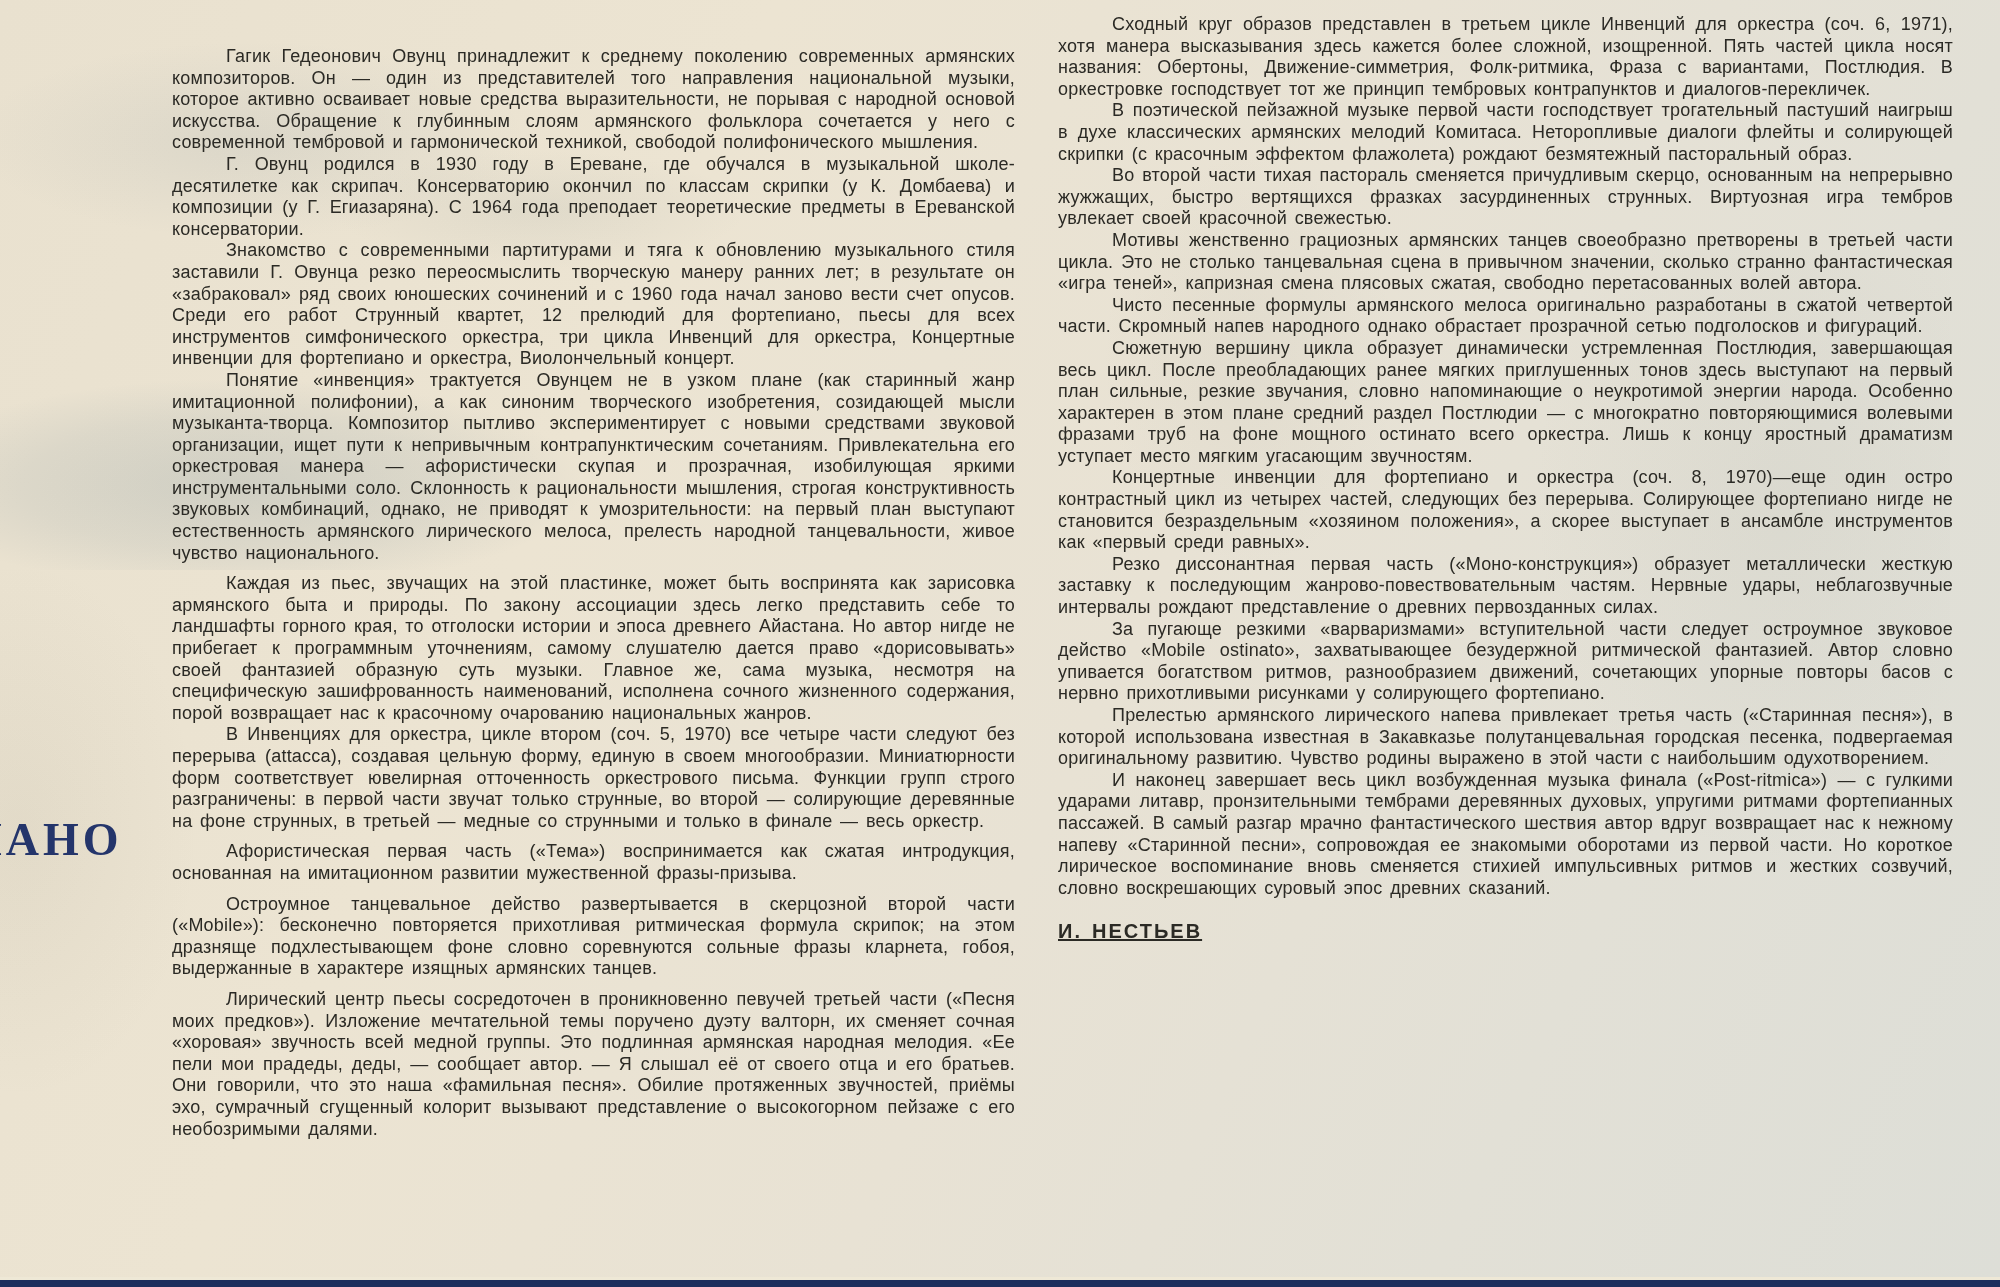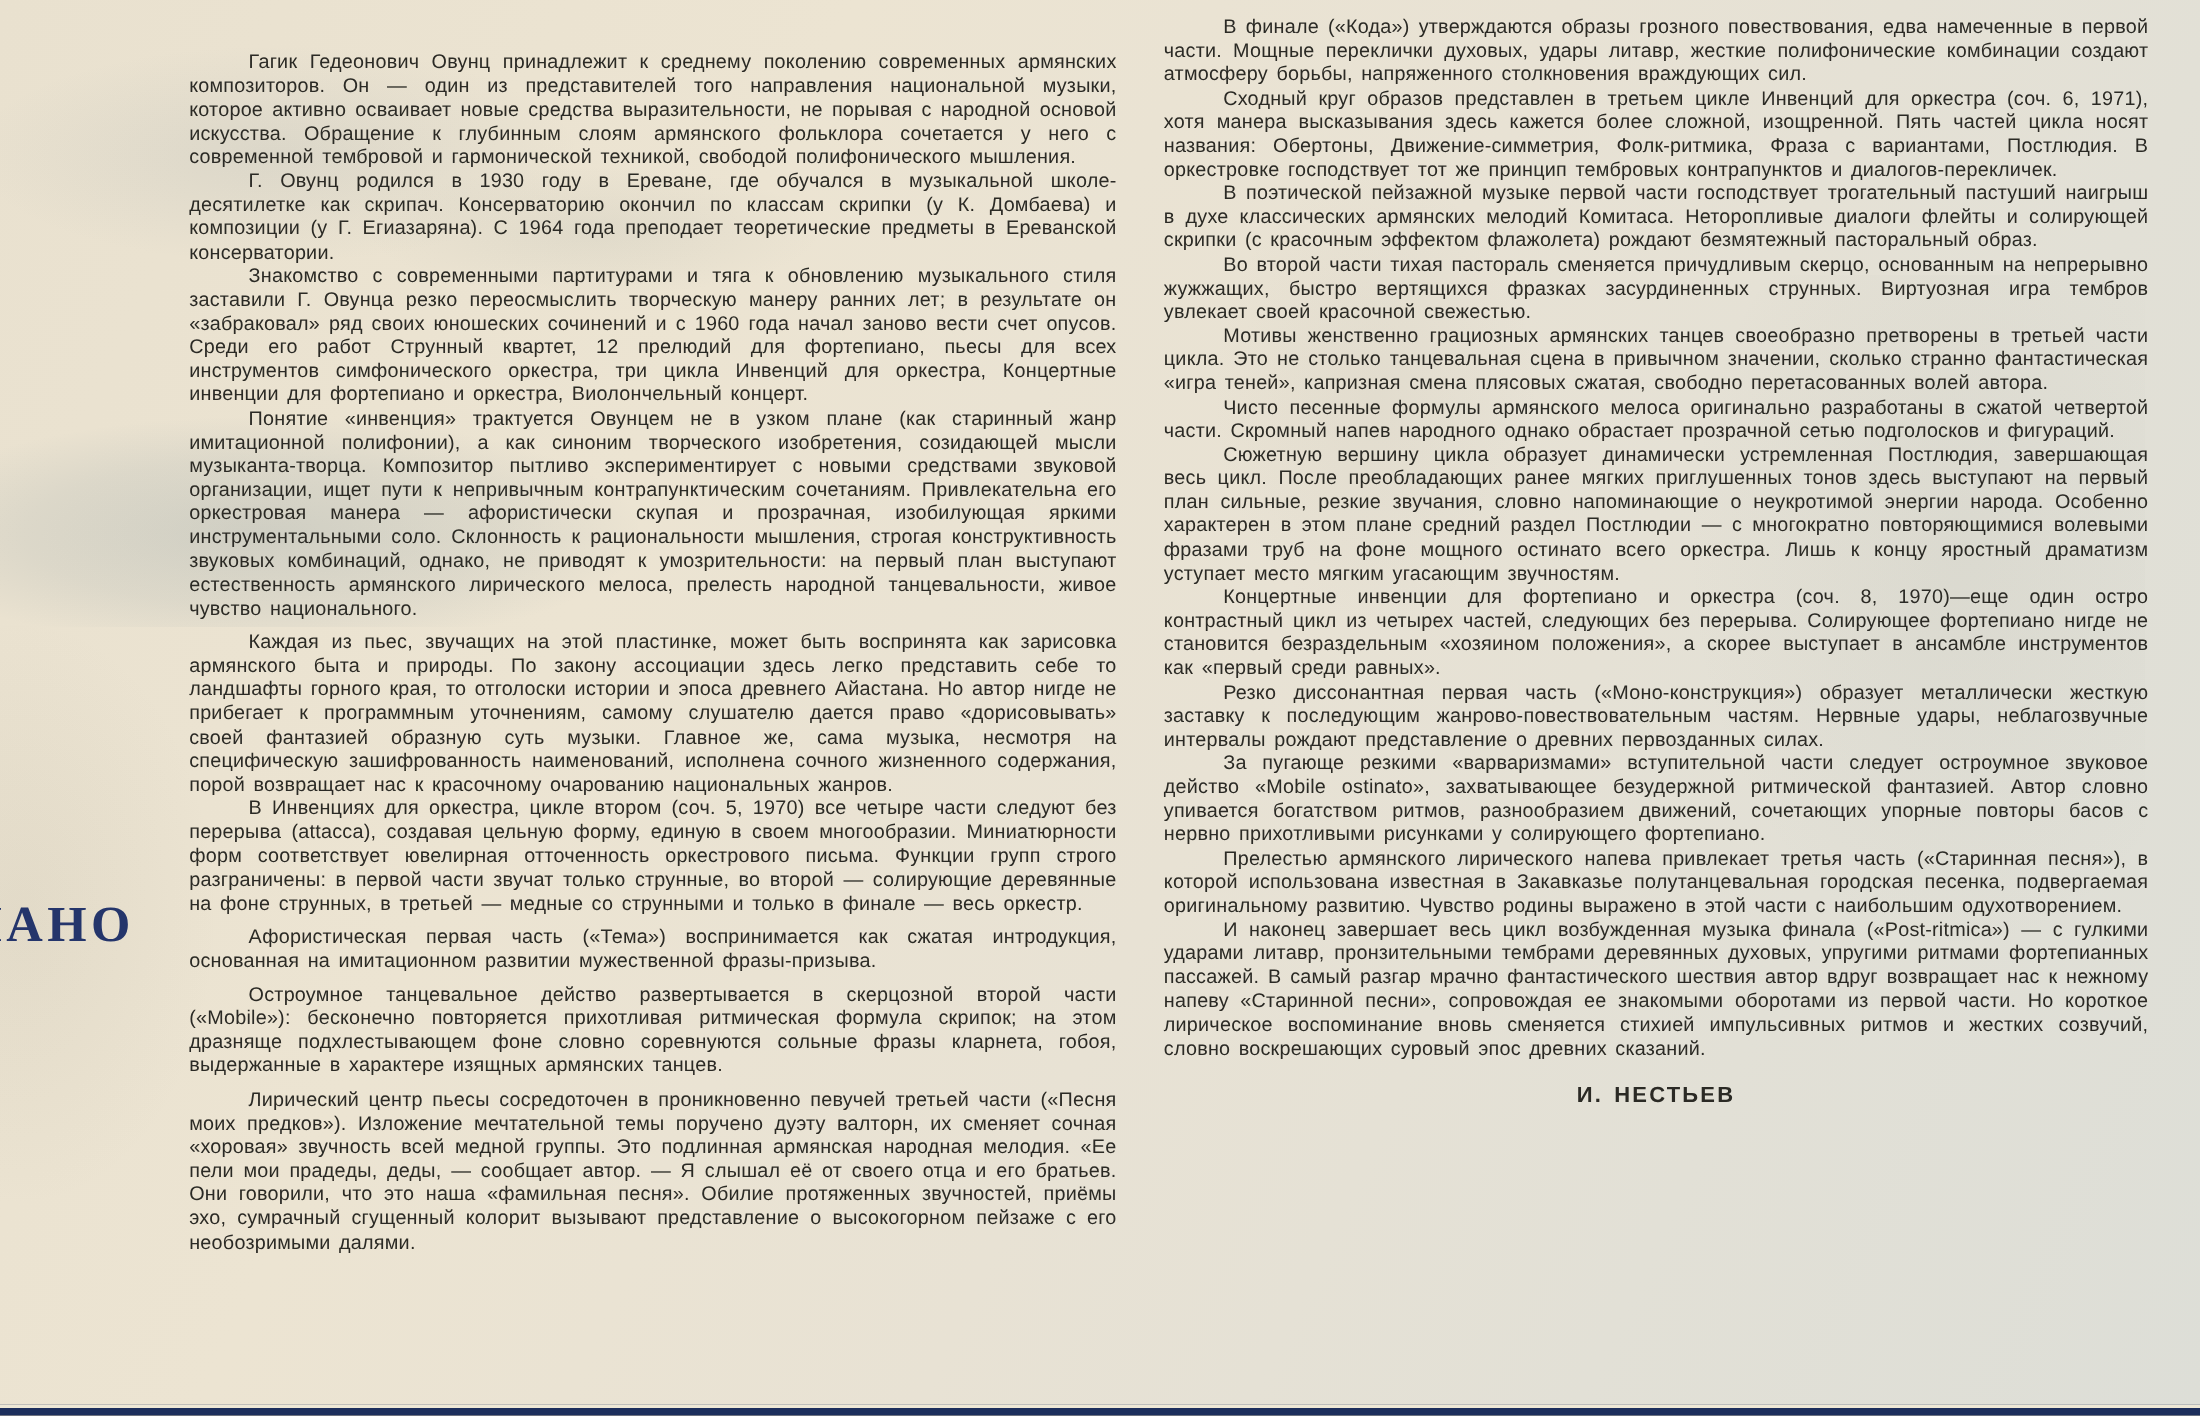--- a/index.html
+++ b/index.html
@@ -45,25 +45,26 @@
     word-spacing:2.5px;
     font-weight:500;
   }
   .col-left{left:172px;top:46px;width:843px;}
   .col-right{left:1058px;top:14px;width:895px;}
   .para{margin:0;text-indent:54px;}
   .para.gap{margin-top:9px;}
 
   .signature{
     margin-top:22px;
-    text-align:center;
+    text-align:left;
     font-weight:700;
     font-size:20px;
     letter-spacing:2px;
     text-indent:0;
+    text-decoration:underline;
   }
 
   .bottom-band{
     position:absolute;left:0;bottom:0;width:100%;height:7px;
     background:#1c2e5c;
     border-top:3px solid #eee8d6;
     box-sizing:content-box;
   }
 </style>
 </head>
@@ -86,21 +87,20 @@
     <p class="para">Знакомство с современными партитурами и тяга к обновлению музыкального стиля заставили Г. Овунца резко переосмыслить творческую манеру ранних лет; в результате он «забраковал» ряд своих юношеских сочинений и с 1960 года начал заново вести счет опусов. Среди его работ Струнный квартет, 12 прелюдий для фортепиано, пьесы для всех инструментов симфонического оркестра, три цикла Инвенций для оркестра, Концертные инвенции для фортепиано и оркестра, Виолончельный концерт.</p>
     <p class="para">Понятие «инвенция» трактуется Овунцем не в узком плане (как старинный жанр имитационной полифонии), а как синоним творческого изобретения, созидающей мысли музыканта-творца. Композитор пытливо экспериментирует с новыми средствами звуковой организации, ищет пути к непривычным контрапунктическим сочетаниям. Привлекательна его оркестровая манера — афористически скупая и прозрачная, изобилующая яркими инструментальными соло. Склонность к рациональности мышления, строгая конструктивность звуковых комбинаций, однако, не приводят к умозрительности: на первый план выступают естественность армянского лирического мелоса, прелесть народной танцевальности, живое чувство национального.</p>
     <p class="para gap">Каждая из пьес, звучащих на этой пластинке, может быть воспринята как зарисовка армянского быта и природы. По закону ассоциации здесь легко представить себе то ландшафты горного края, то отголоски истории и эпоса древнего Айастана. Но автор нигде не прибегает к программным уточнениям, самому слушателю дается право «дорисовывать» своей фантазией образную суть музыки. Главное же, сама музыка, несмотря на специфическую зашифрованность наименований, исполнена сочного жизненного содержания, порой возвращает нас к красочному очарованию национальных жанров.</p>
     <p class="para">В Инвенциях для оркестра, цикле втором (соч. 5, 1970) все четыре части следуют без перерыва (attacca), создавая цельную форму, единую в своем многообразии. Миниатюрности форм соответствует ювелирная отточенность оркестрового письма. Функции групп строго разграничены: в первой части звучат только струнные, во второй — солирующие деревянные на фоне струнных, в третьей — медные со струнными и только в финале — весь оркестр.</p>
     <p class="para gap">Афористическая первая часть («Тема») воспринимается как сжатая интродукция, основанная на имитационном развитии мужественной фразы-призыва.</p>
     <p class="para gap">Остроумное танцевальное действо развертывается в скерцозной второй части («Mobile»): бесконечно повторяется прихотливая ритмическая формула скрипок; на этом дразняще подхлестывающем фоне словно соревнуются сольные фразы кларнета, гобоя, выдержанные в характере изящных армянских танцев.</p>
     <p class="para gap">Лирический центр пьесы сосредоточен в проникновенно певучей третьей части («Песня моих предков»). Изложение мечтательной темы поручено дуэту валторн, их сменяет сочная «хоровая» звучность всей медной группы. Это подлинная армянская народная мелодия. «Ее пели мои прадеды, деды, — сообщает автор. — Я слышал её от своего отца и его братьев. Они говорили, что это наша «фамильная песня». Обилие протяженных звучностей, приёмы эхо, сумрачный сгущенный колорит вызывают представление о высокогорном пейзаже с его необозримыми далями.</p>
   </div>
 
   <div class="col col-right">
-    <p class="para">В финале («Кода») утверждаются образы грозного повествования, едва намеченные в первой части. Мощные переклички духовых, удары литавр, жесткие полифонические комбинации создают атмосферу борьбы, напряженного столкновения враждующих сил.</p>
     <p class="para">Сходный круг образов представлен в третьем цикле Инвенций для оркестра (соч. 6, 1971), хотя манера высказывания здесь кажется более сложной, изощренной. Пять частей цикла носят названия: Обертоны, Движение-симметрия, Фолк-ритмика, Фраза с вариантами, Постлюдия. В оркестровке господствует тот же принцип тембровых контрапунктов и диалогов-перекличек.</p>
     <p class="para">В поэтической пейзажной музыке первой части господствует трогательный пастуший наигрыш в духе классических армянских мелодий Комитаса. Неторопливые диалоги флейты и солирующей скрипки (с красочным эффектом флажолета) рождают безмятежный пасторальный образ.</p>
     <p class="para">Во второй части тихая пастораль сменяется причудливым скерцо, основанным на непрерывно жужжащих, быстро вертящихся фразках засурдиненных струнных. Виртуозная игра тембров увлекает своей красочной свежестью.</p>
     <p class="para">Мотивы женственно грациозных армянских танцев своеобразно претворены в третьей части цикла. Это не столько танцевальная сцена в привычном значении, сколько странно фантастическая «игра теней», капризная смена плясовых сжатая, свободно перетасованных волей автора.</p>
     <p class="para">Чисто песенные формулы армянского мелоса оригинально разработаны в сжатой четвертой части. Скромный напев народного однако обрастает прозрачной сетью подголосков и фигураций.</p>
     <p class="para">Сюжетную вершину цикла образует динамически устремленная Постлюдия, завершающая весь цикл. После преобладающих ранее мягких приглушенных тонов здесь выступают на первый план сильные, резкие звучания, словно напоминающие о неукротимой энергии народа. Особенно характерен в этом плане средний раздел Постлюдии — с многократно повторяющимися волевыми фразами труб на фоне мощного остинато всего оркестра. Лишь к концу яростный драматизм уступает место мягким угасающим звучностям.</p>
     <p class="para">Концертные инвенции для фортепиано и оркестра (соч. 8, 1970)—еще один остро контрастный цикл из четырех частей, следующих без перерыва. Солирующее фортепиано нигде не становится безраздельным «хозяином положения», а скорее выступает в ансамбле инструментов как «первый среди равных».</p>
     <p class="para">Резко диссонантная первая часть («Моно-конструкция») образует металлически жесткую заставку к последующим жанрово-повествовательным частям. Нервные удары, неблагозвучные интервалы рождают представление о древних первозданных силах.</p>
     <p class="para">За пугающе резкими «варваризмами» вступительной части следует остроумное звуковое действо «Mobile ostinato», захватывающее безудержной ритмической фантазией. Автор словно упивается богатством ритмов, разнообразием движений, сочетающих упорные повторы басов с нервно прихотливыми рисунками у солирующего фортепиано.</p>
     <p class="para">Прелестью армянского лирического напева привлекает третья часть («Старинная песня»), в которой использована известная в Закавказье полутанцевальная городская песенка, подвергаемая оригинальному развитию. Чувство родины выражено в этой части с наибольшим одухотворением.</p>

